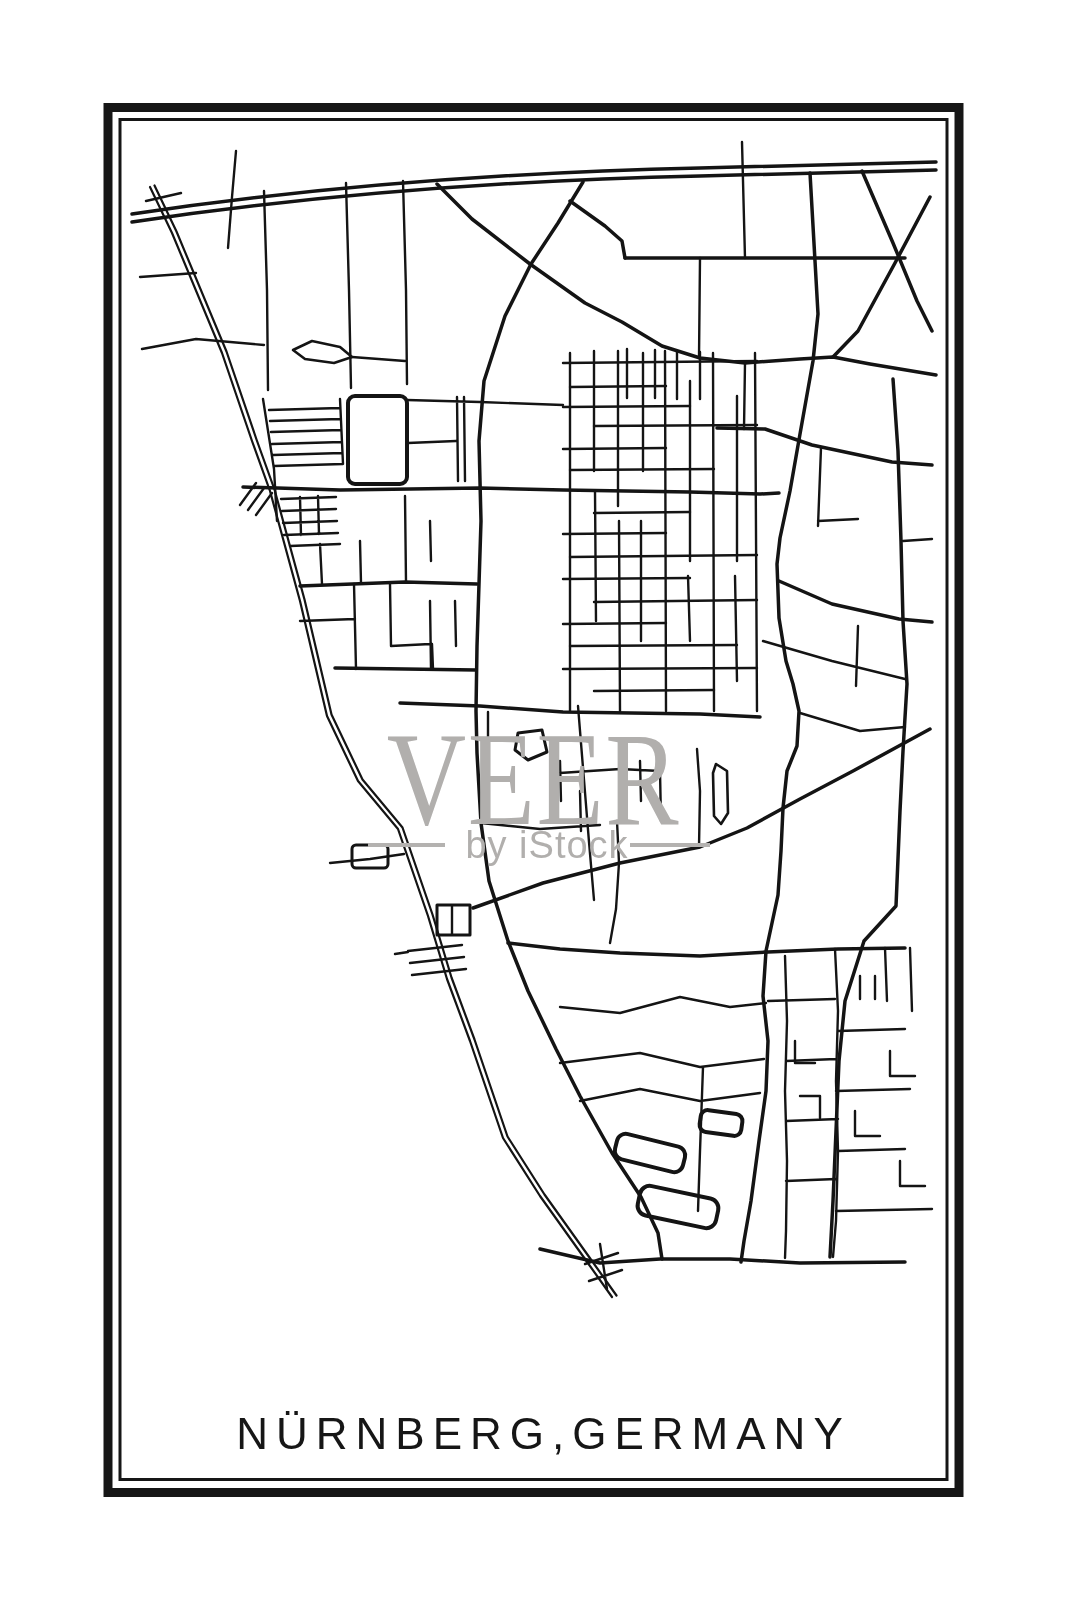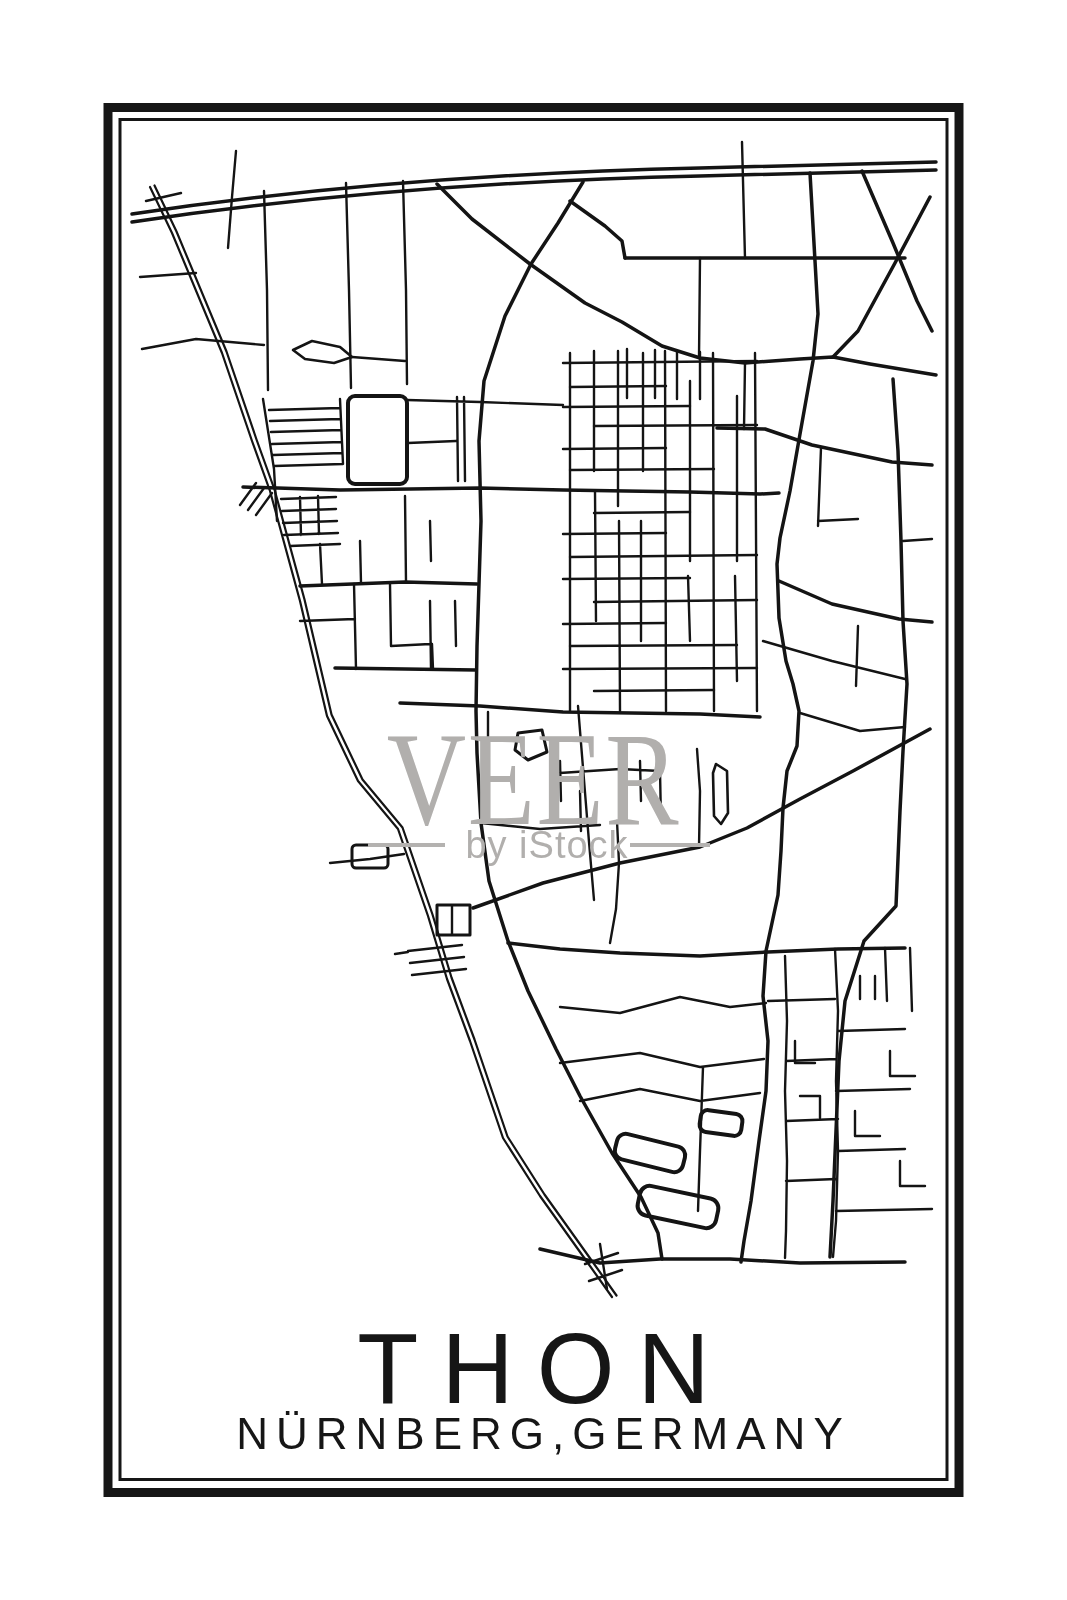--- a/index.html
+++ b/index.html
@@ -133,16 +133,15 @@
       <rect x="638" y="1192" width="80" height="30" rx="10" transform="rotate(12 678 1207)"></rect>
       <rect x="700" y="1112" width="42" height="22" rx="7" transform="rotate(8 721 1123)"></rect>
     </g>
   </svg>
 
   <div class="wm-brand">VEER</div>
   <div class="wm-line wm-line-left"></div>
   <div class="wm-by">by iStock</div>
   <div class="wm-line wm-line-right"></div>
 
-  <div class="title">THON</div>
   <div class="subtitle">NÜRNBERG,GERMANY</div>
 
 </div>
 
 </body></html>

